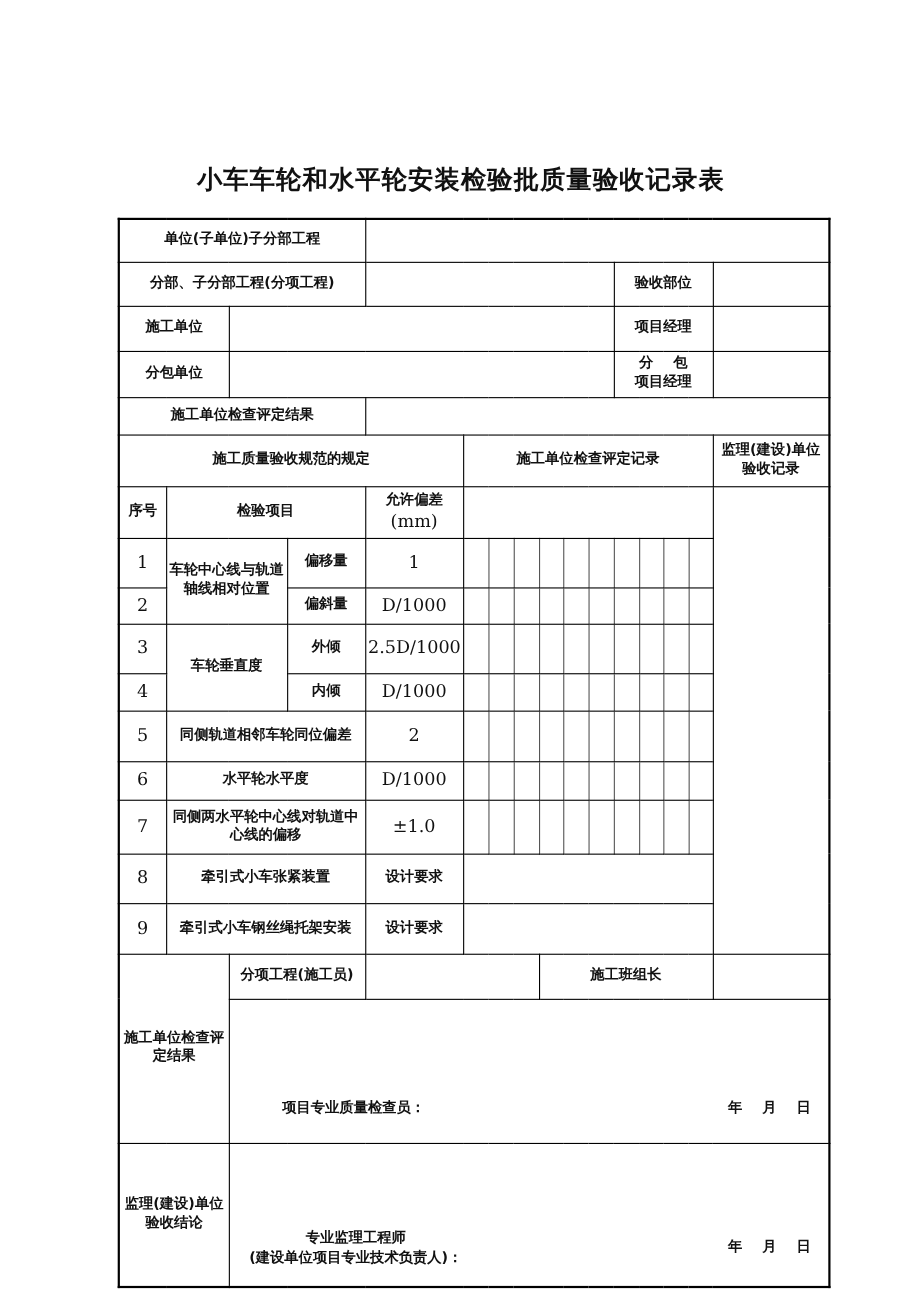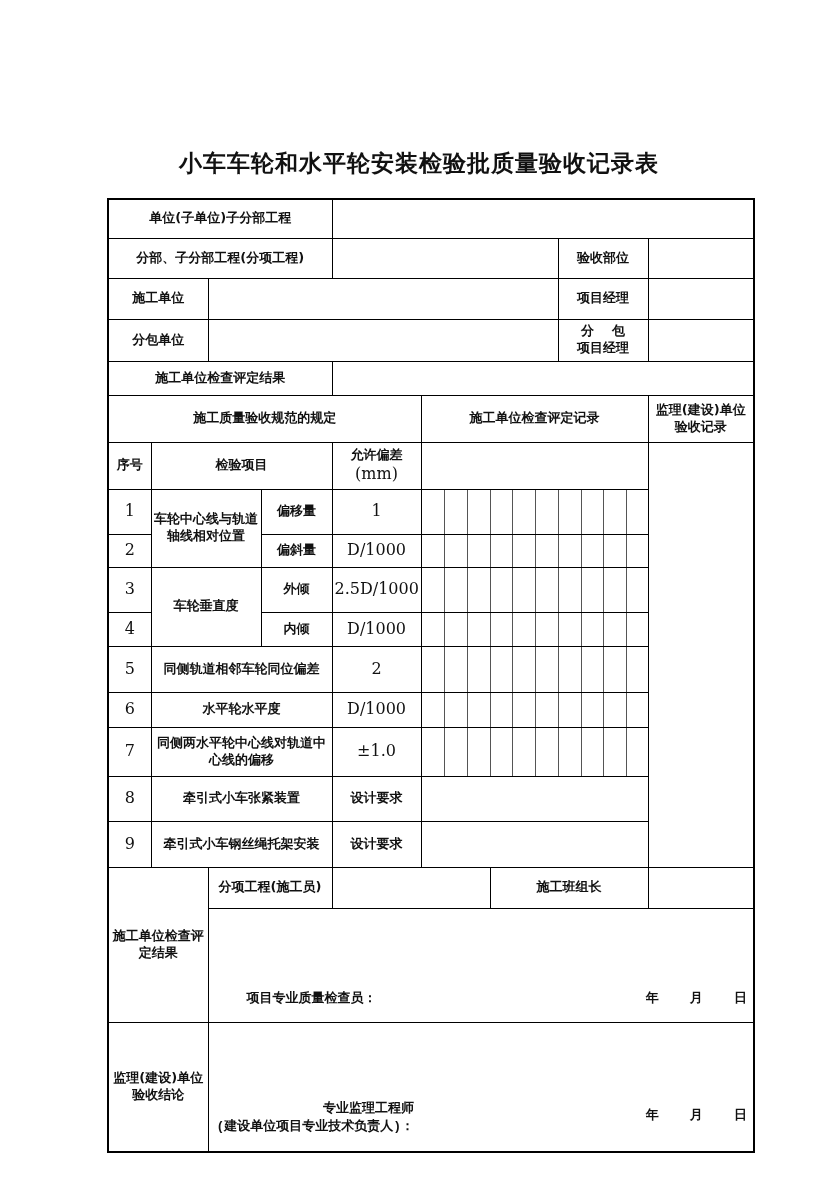--- a/index.html
+++ b/index.html
@@ -11,27 +11,27 @@
              border-collapse:collapse;table-layout:fixed;
              font-size:13px;font-weight:bold;border:2px solid #000;}
   td{border:1px solid #000;padding:0 2px;text-align:center;vertical-align:middle;
      box-sizing:border-box;overflow:hidden;line-height:1.3;}
   td.blank{background:#fff;}
   .small{font-size:11px;}
   .num{font-family:"DejaVu Serif",serif;font-weight:normal;font-size:16px;}
   .two-line span{display:block;}
   .pre{white-space:pre;}
   td.g{border:1px solid #555;border-top:1px solid #000;border-bottom:1px solid #000;}
-  .bigcell{position:relative;padding:0;font-family:Liberation Mono, monospace;}
+  .bigcell{position:relative;padding:10px;}
   .fill{position:relative;width:100%;}
   .fill.h1{height:110px;}
   .fill.h2{height:109px;}
   .inspector{position:absolute;left:38px;bottom:12px;}
   .date-a{position:absolute;right:6px;bottom:12px;}
-  .sup-block{position:absolute;left:8px;bottom:6px;text-align:right;}
+  .sup-block{position:absolute;left:8px;bottom:6px;text-align:center;}
   .sup-block span{display:block;line-height:1.35;}
   .date-b{position:absolute;right:6px;bottom:16px;}
 </style>
 </head>
 <body>
 
 <div class="page">
   <h1 class="title">小车车轮和水平轮安装检验批质量验收记录表</h1>
 
   <table class="form">

